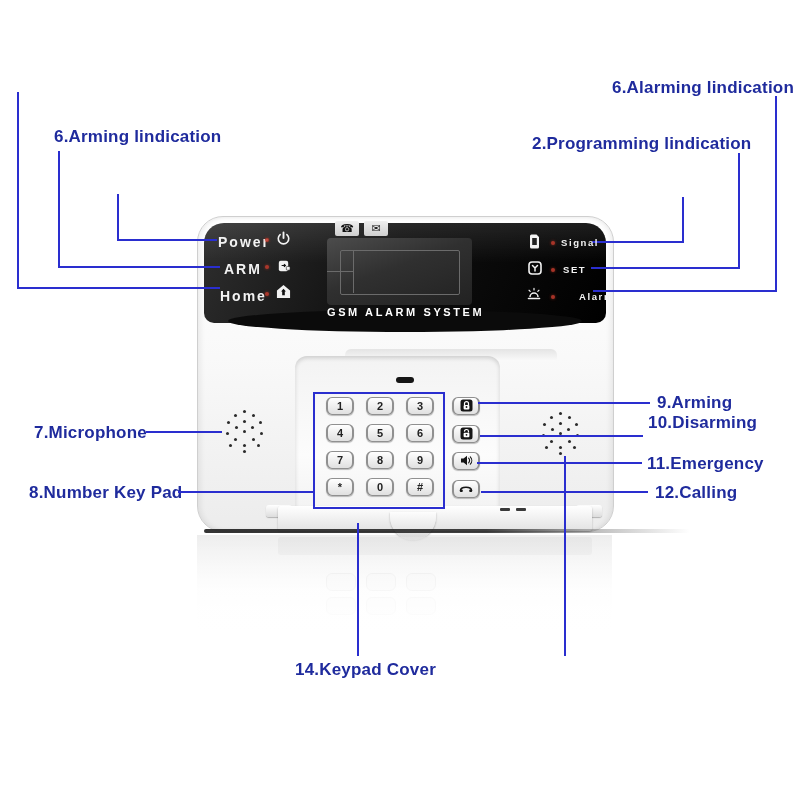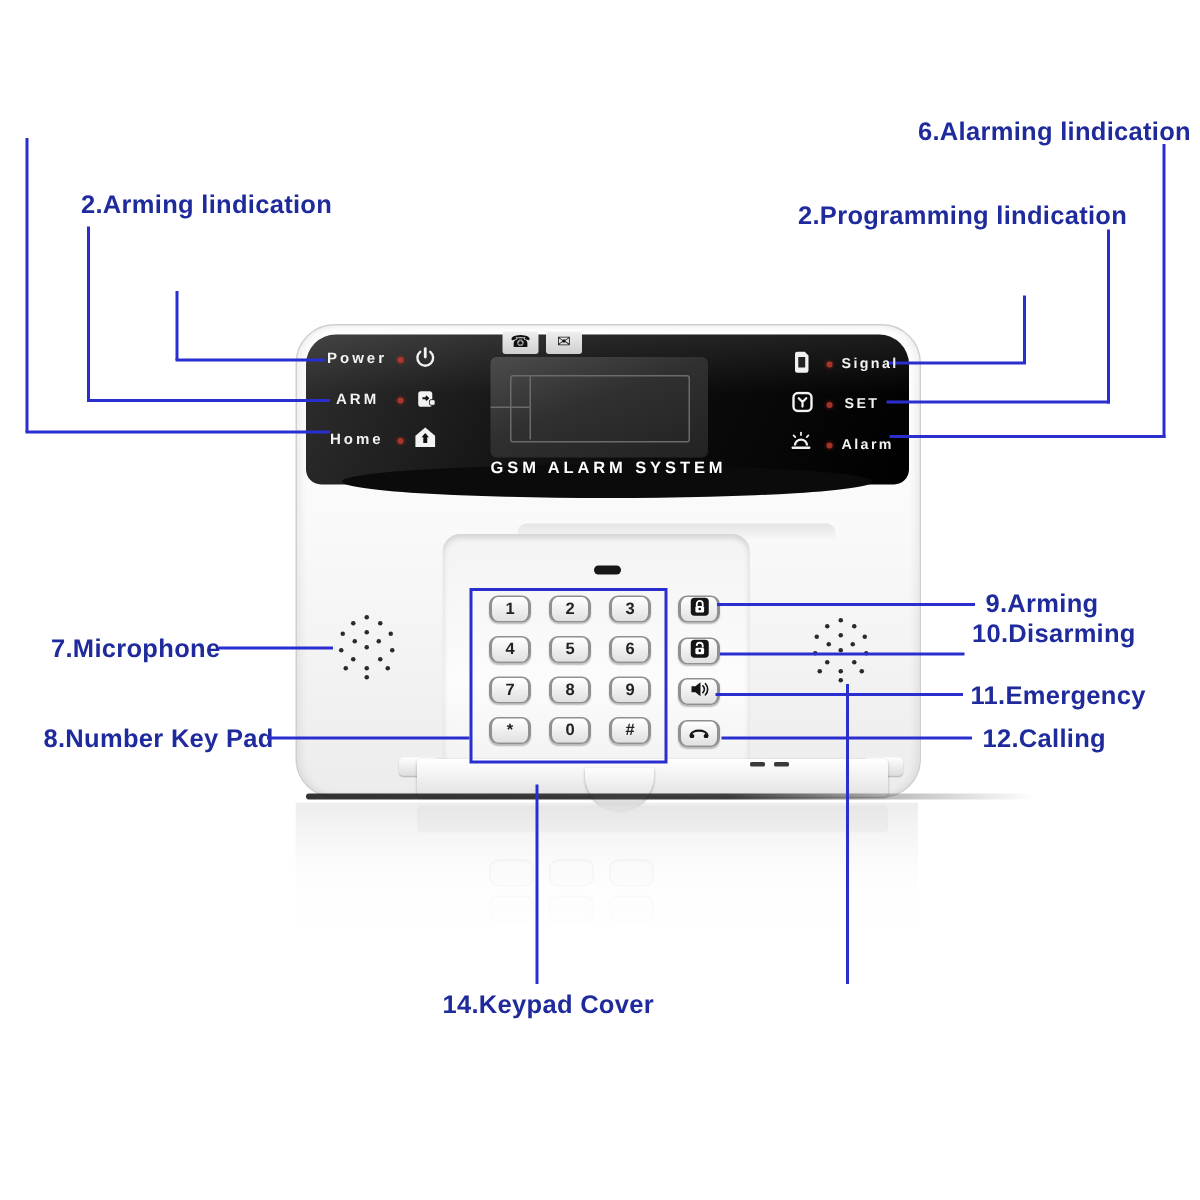--- a/index.html
+++ b/index.html
@@ -31,21 +31,21 @@
   }
   .top-panel::after{ 
     content:"";position:absolute;left:6%;right:6%;bottom:-9px;height:22px;
     background:#0b0b0b;border-radius:50%;
   }
   .top-panel::before{ 
     content:"";position:absolute;left:0;top:0;right:0;height:40px;
     background:linear-gradient(180deg,rgba(255,255,255,.10),rgba(255,255,255,0));
     border-radius:20px 20px 0 0;
   }
-  .ind-label{position:absolute;color:#f2f2f2;font-size:10px;font-weight:bold;letter-spacing:2px;z-index:3;}
+  .ind-label{position:absolute;color:#f2f2f2;font-size:14px;font-weight:bold;letter-spacing:2px;z-index:3;}
   .ind-label.small{font-size:9.5px;letter-spacing:1.6px;}
   .led{position:absolute;width:4px;height:4px;border-radius:50%;z-index:3;
        background:#c23b2e;box-shadow:0 0 3px rgba(220,60,40,.7);opacity:.85;}
   .icon{position:absolute;z-index:3;line-height:0;}
   .top-btn{
     position:absolute;width:24px;height:15px;border-radius:2px;z-index:3;
     background:linear-gradient(180deg,#efefef,#cfcfcf);
     display:flex;align-items:center;justify-content:center;
     font-size:11px;color:#111;line-height:1;
   }
@@ -192,21 +192,21 @@
   <div class="ind-label small" style="left:563px;top:264px">SET</div>
 
   <div class="icon" style="left:526px;top:286px">
     <svg width="16" height="15" viewBox="0 0 16 15">
         <path d="M4 11a4 4 0 0 1 8 0" fill="none" stroke="#f2f2f2" stroke-width="1.5"></path>
         <path d="M2.5 12.5h11" stroke="#f2f2f2" stroke-width="1.6" stroke-linecap="round"></path>
         <path d="M8 4V1.8M4.2 5.4L2.8 4M11.8 5.4l1.4-1.4" stroke="#f2f2f2" stroke-width="1.2" stroke-linecap="round" stroke-dasharray="1.6 1.2"></path>
       </svg>
   </div>
   <div class="led" style="left:551px;top:295px"></div>
-  <div class="ind-label small" style="left:561px;top:291px">Alarm</div>
+  <div class="ind-label small" style="left:579px;top:291px">Alarm</div>
 
   <div class="mid-lip"></div>
   <div class="keypad-panel"></div>
   <div class="slot"></div>
 
   <div class="key" style="left:326px;top:397px">1</div>
   <div class="key" style="left:366px;top:397px">2</div>
   <div class="key" style="left:406px;top:397px">3</div>
   <div class="key" style="left:326px;top:424px">4</div>
   <div class="key" style="left:366px;top:424px">5</div>
@@ -272,21 +272,21 @@
     <div class="refl-body"></div>
     <div class="refl-key" style="left:129px;top:38px"></div>
     <div class="refl-key" style="left:169px;top:38px"></div>
     <div class="refl-key" style="left:209px;top:38px"></div>
     <div class="refl-key" style="left:129px;top:62px"></div>
     <div class="refl-key" style="left:169px;top:62px"></div>
     <div class="refl-key" style="left:209px;top:62px"></div>
     <div class="refl-fade"></div>
   </div>
 
-  <div class="callout" style="left:54px;top:127px">2.Arming lindication</div>
+  <div class="callout" style="left:54px;top:127px">6.Arming lindication</div>
 
   <div class="callout" style="left:532px;top:134px">2.Programming lindication</div>
   <div class="callout" style="left:612px;top:78px">6.Alarming lindication</div>
 
   <div class="callout" style="left:34px;top:423px">7.Microphone</div>
   <div class="callout" style="left:29px;top:483px">8.Number Key Pad</div>
   <div class="callout" style="left:657px;top:393px">9.Arming</div>
   <div class="callout" style="left:648px;top:413px">10.Disarming</div>
   <div class="callout" style="left:647px;top:454px">11.Emergency</div>
   <div class="callout" style="left:655px;top:483px">12.Calling</div>

